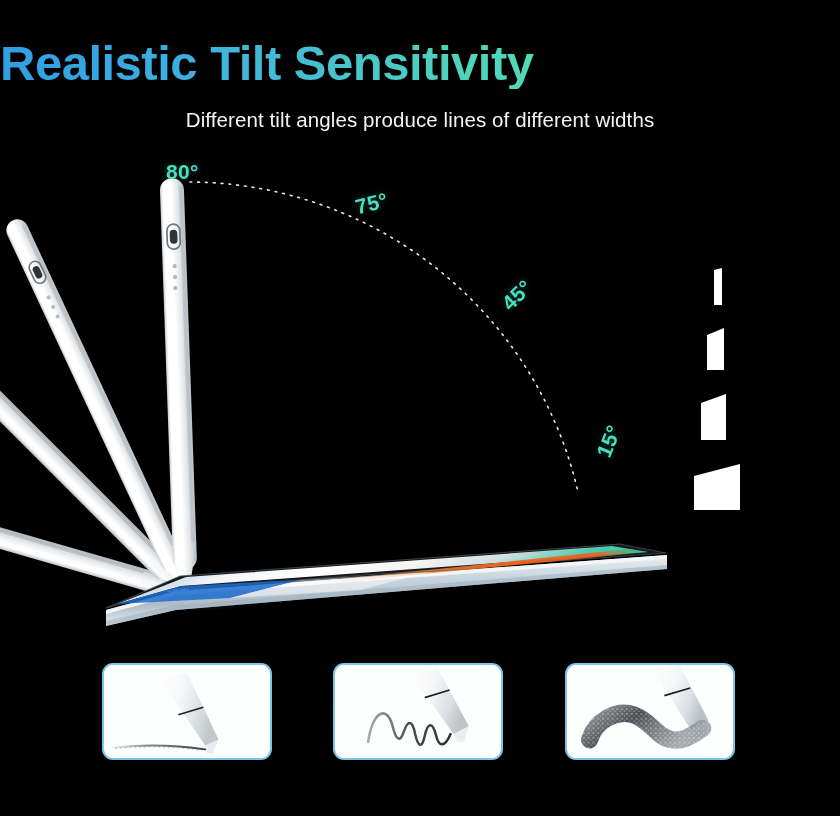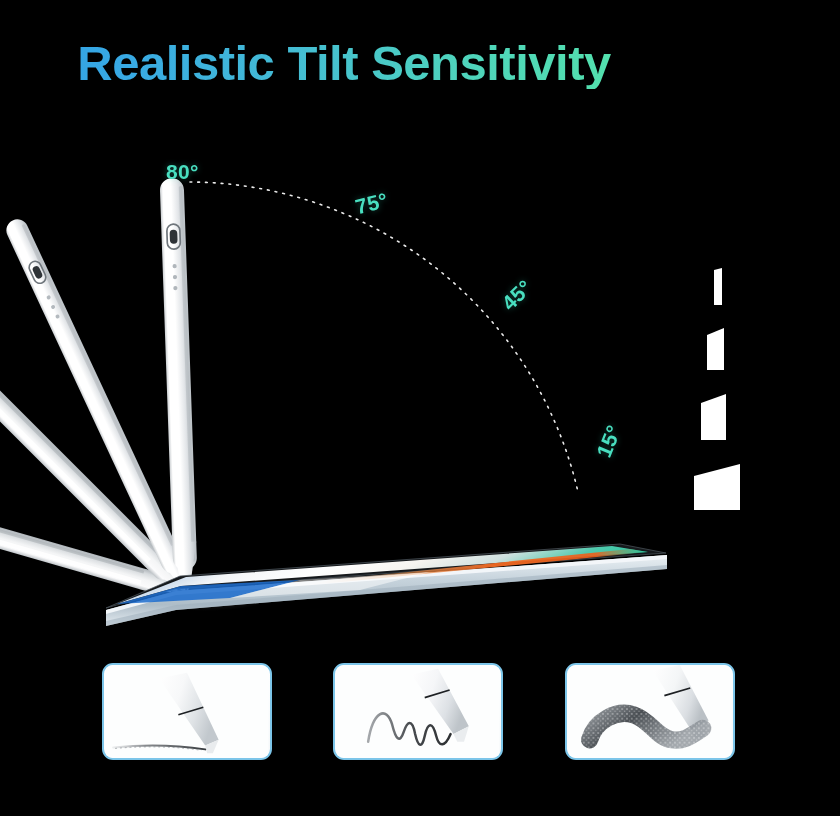--- a/index.html
+++ b/index.html
@@ -20,21 +20,21 @@
     height: 816px;
     background: #000000;
   }
 
   
   .title {
     position: absolute;
     left: 0;
     top: 38px;
     width: 688px;
-    text-align: center;
+    text-align: left;
     font-size: 49px;
     font-weight: bold;
     letter-spacing: -0.5px;
     background: linear-gradient(90deg,
         #2f9fe2 0%,
         #38a9e4 18%,
         #44bcd4 42%,
         #4ed3bd 66%,
         #53e0ae 88%,
         #55e3ab 100%);
@@ -109,20 +109,21 @@
   #card-3 { left: 565px; }
   .card svg { display: block; width: 100%; height: 100%; }
 </style>
 </head>
 <body>
 
 <div id="stage">
 
   <div class="title">Realistic Tilt Sensitivity</div>
 
+  <div class="subtitle">Different tilt angles produce lines of different widths</div>
 
   <svg id="illustration" viewBox="0 0 840 510">
     <defs>
 
       <linearGradient id="penGrad" x1="0" y1="0" x2="1" y2="0">
         <stop offset="0%" stop-color="#c9cdd0"></stop>
         <stop offset="12%" stop-color="#ffffff"></stop>
         <stop offset="45%" stop-color="#ffffff"></stop>
         <stop offset="72%" stop-color="#e3e6e9"></stop>
         <stop offset="100%" stop-color="#b9bfc4"></stop>

